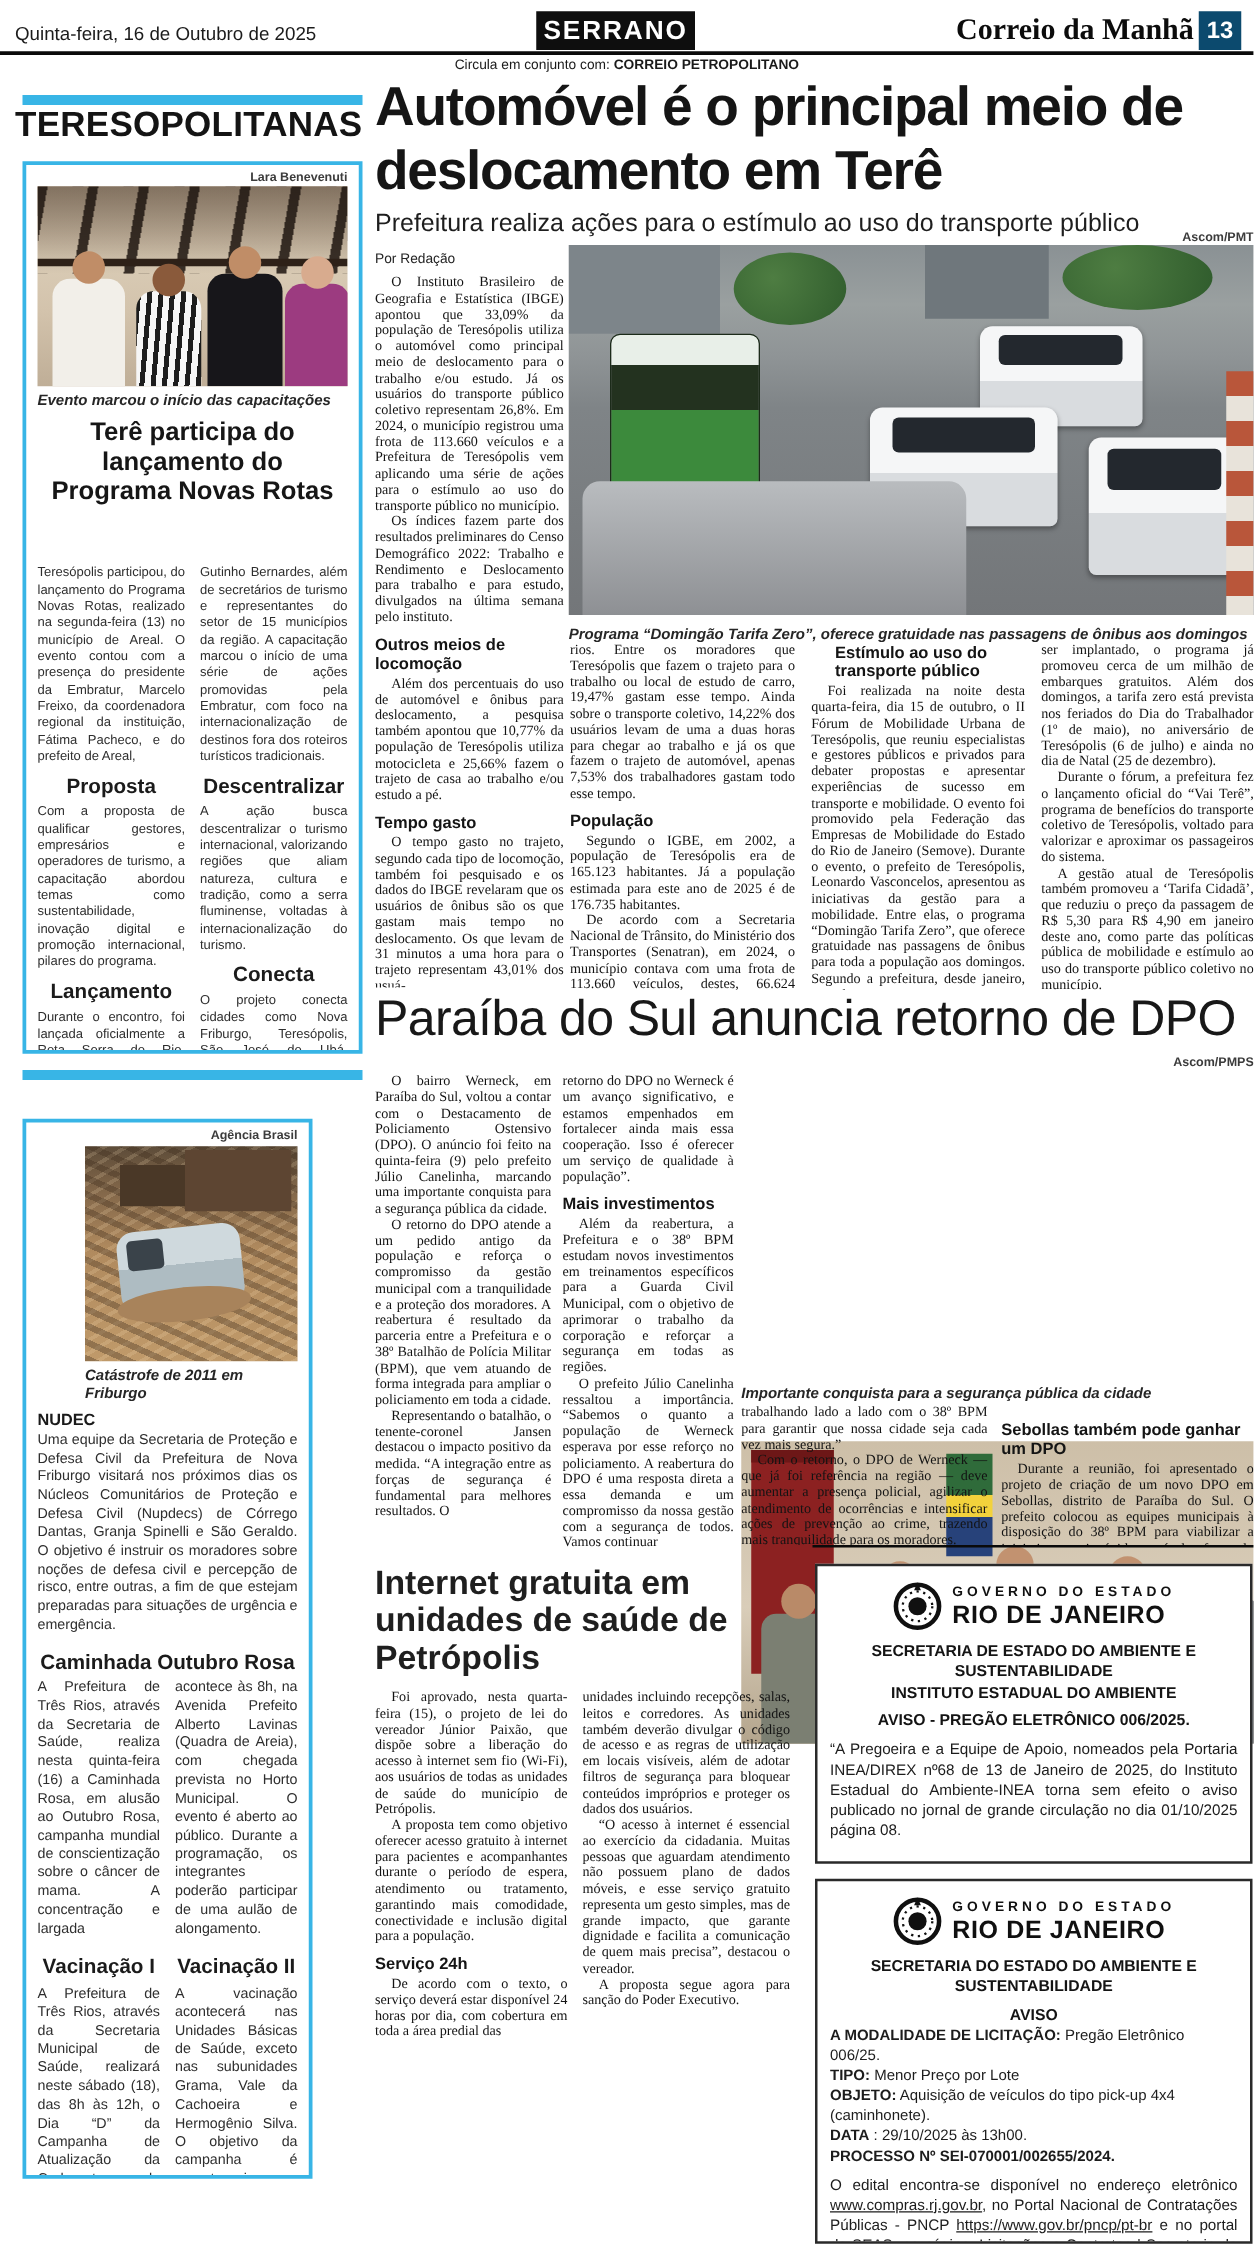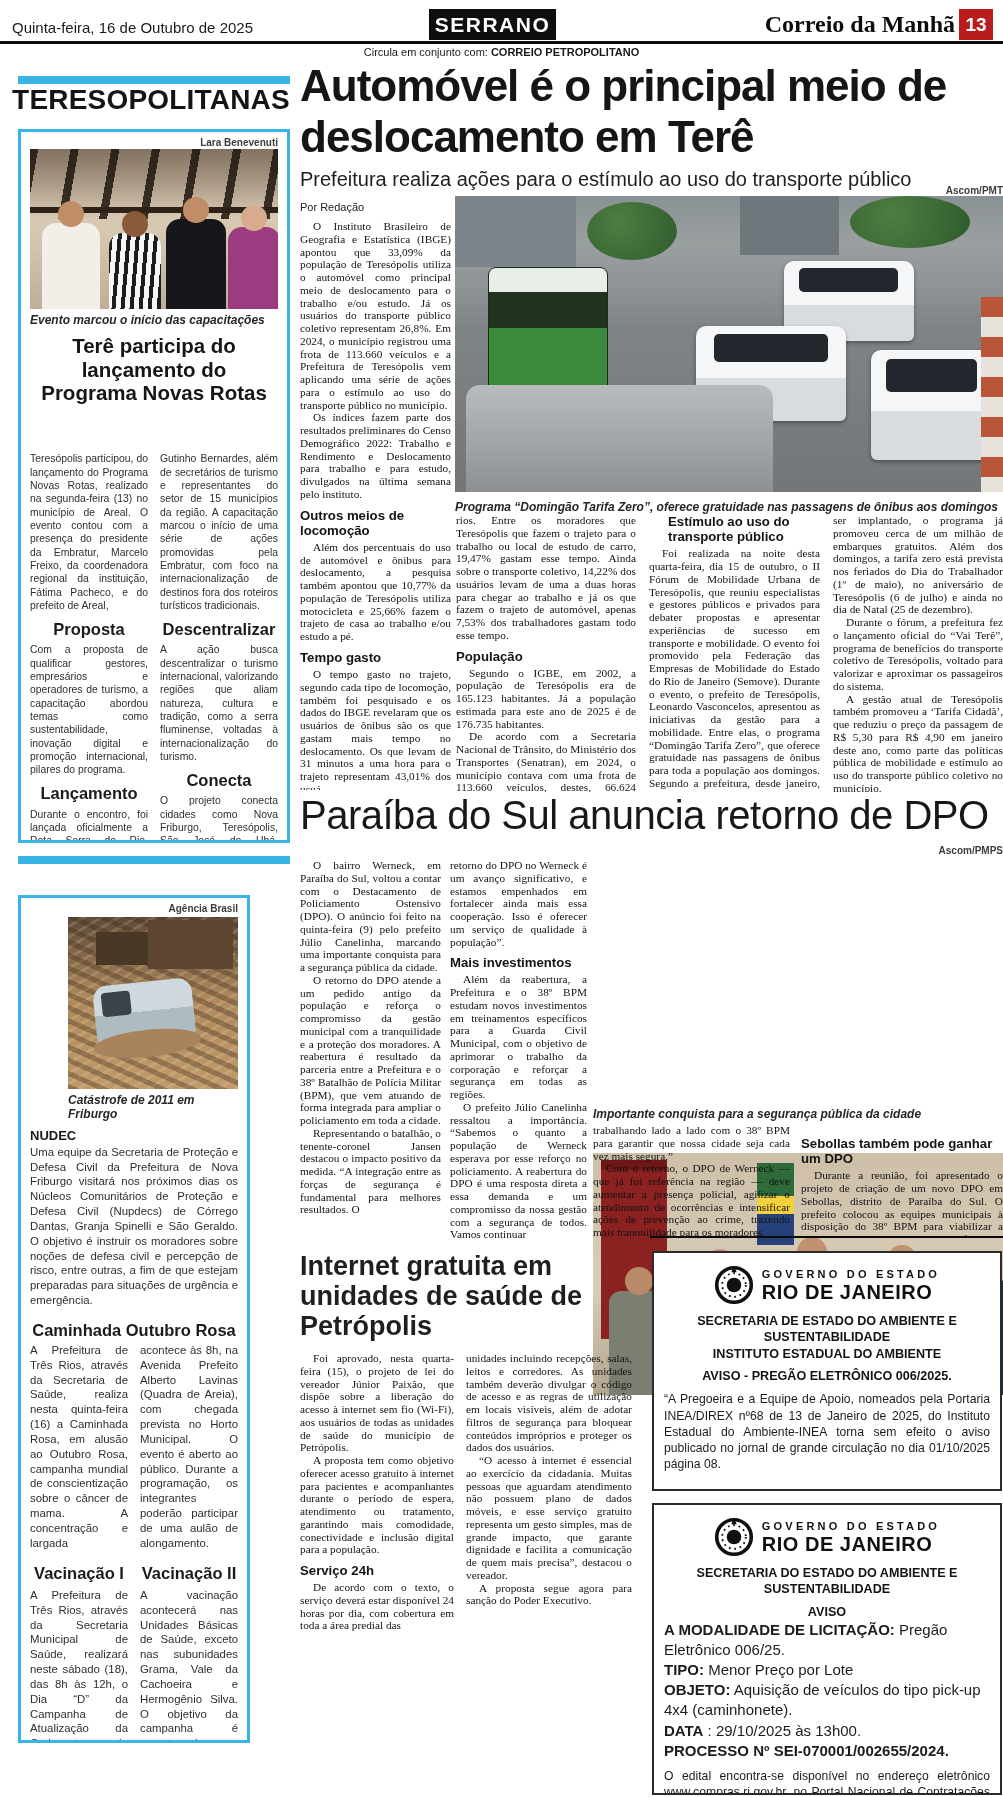--- a/index.html
+++ b/index.html
@@ -7,21 +7,21 @@
         font-family:"Liberation Sans",sans-serif;color:#111;}
   .abs{position:absolute;}
 
   
   #hdr-date{left:12px;top:19px;font-size:15px;color:#1b1b1b;}
   #hdr-badge{left:429px;top:9px;width:127px;height:31px;background:#0e0e0e;color:#fff;
              display:flex;align-items:center;justify-content:center;font-weight:700;
              font-size:21px;letter-spacing:1.5px;}
   #hdr-mast{left:700px;top:11px;width:255px;text-align:right;
             font-family:"Liberation Serif",serif;font-weight:700;font-size:24px;color:#0c0c0c;}
-  #hdr-page{left:959px;top:9px;width:34px;height:31px;background:#b91c1c;color:#fff;
+  #hdr-page{left:959px;top:9px;width:34px;height:31px;background:#0c4a6e;color:#fff;
             display:flex;align-items:center;justify-content:center;font-weight:700;font-size:19px;}
   #hdr-rule{left:0;top:41px;width:1003px;height:3px;background:#0a0a0a;}
   #hdr-circ{left:0;top:46px;width:1003px;text-align:center;font-size:11px;color:#1a1a1a;}
   #hdr-circ b{font-weight:700;}
 
   
   .bar{background:#38b5e6;height:8px;}
   #t-bar{left:18px;top:76px;width:272px;}
   #c-bar{left:18px;top:856px;width:272px;}
   .sec-title{left:12px;width:278px;text-align:center;font-weight:700;font-size:28px;
@@ -149,21 +149,21 @@
   #n-rule{left:650px;top:1236px;width:353px;height:2px;background:#0a0a0a;}
   .notice{border:2px solid #2a2a2a;box-sizing:border-box;padding:8px 10px;background:#fff;overflow:hidden;}
   #notice1{left:652px;top:1251px;width:350px;height:240px;}
   #notice2{left:652px;top:1503px;width:350px;height:292px;}
   .gov{display:flex;justify-content:center;align-items:center;gap:8px;margin:4px 0 8px;}
   .gov .g1{font-size:11px;font-weight:700;letter-spacing:3.2px;color:#101010;line-height:1.3;}
   .gov .g2{font-size:20px;font-weight:700;letter-spacing:.5px;color:#101010;line-height:1.05;}
   .nc{text-align:center;font-weight:700;font-size:12.6px;line-height:1.3;color:#141414;}
   .nc3{margin-top:6px;}
   .nbody{font-size:12.2px;line-height:1.32;text-align:justify;margin-top:7px;color:#1c1c1c;}
-  .n2row{font-size:15px;line-height:1.34;color:#1c1c1c;}
+  .n2row{font-size:12px;line-height:1.34;color:#1c1c1c;}
   .lbl{font-weight:700;}
   .url{text-decoration:underline;}
 </style>
 </head>
 <body>
 
 <div class="page">
 
   <div class="abs" id="hdr-date">Quinta-feira, 16 de Outubro de 2025</div>
   <div class="abs" id="hdr-badge">SERRANO</div>

